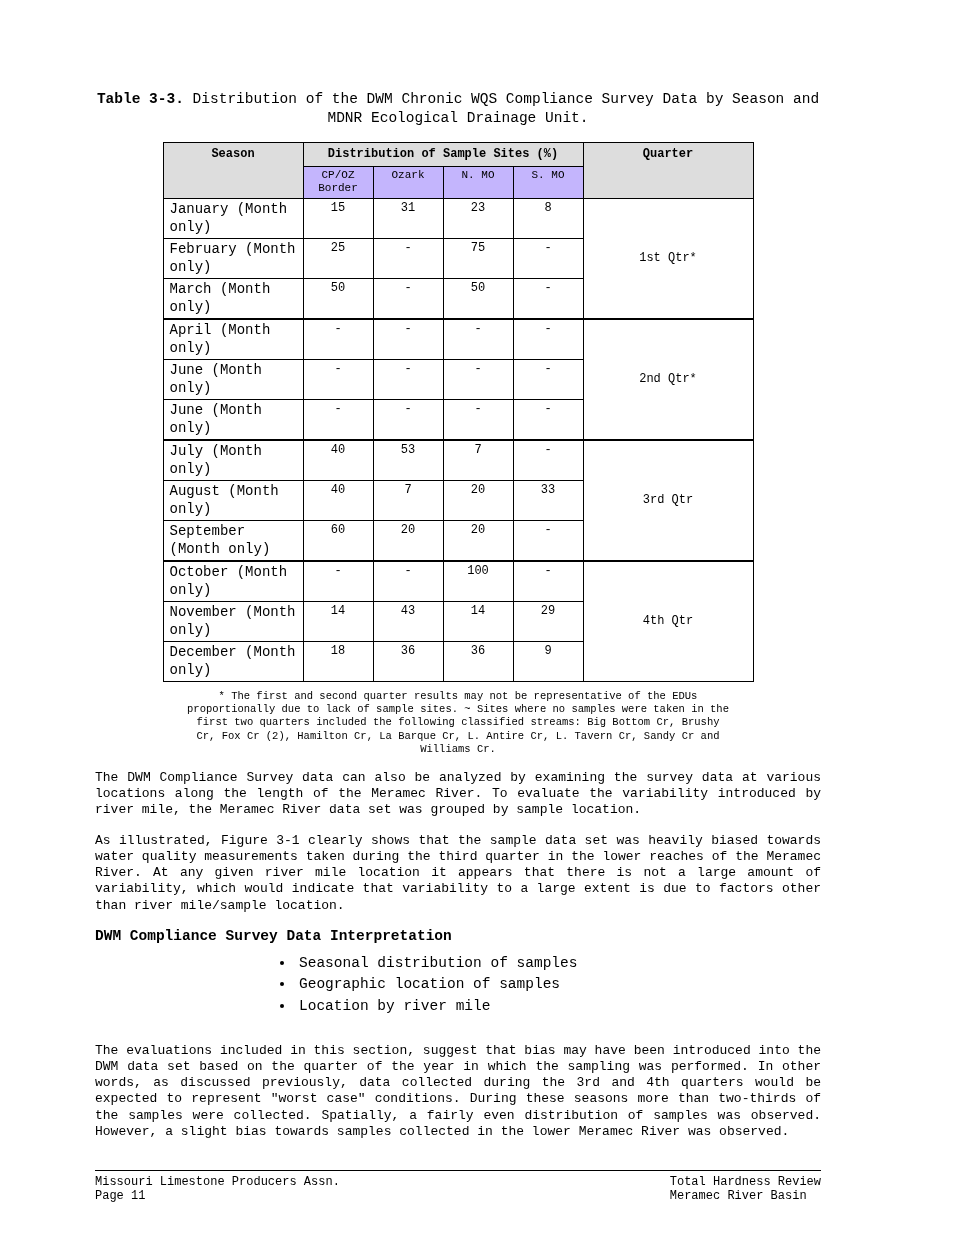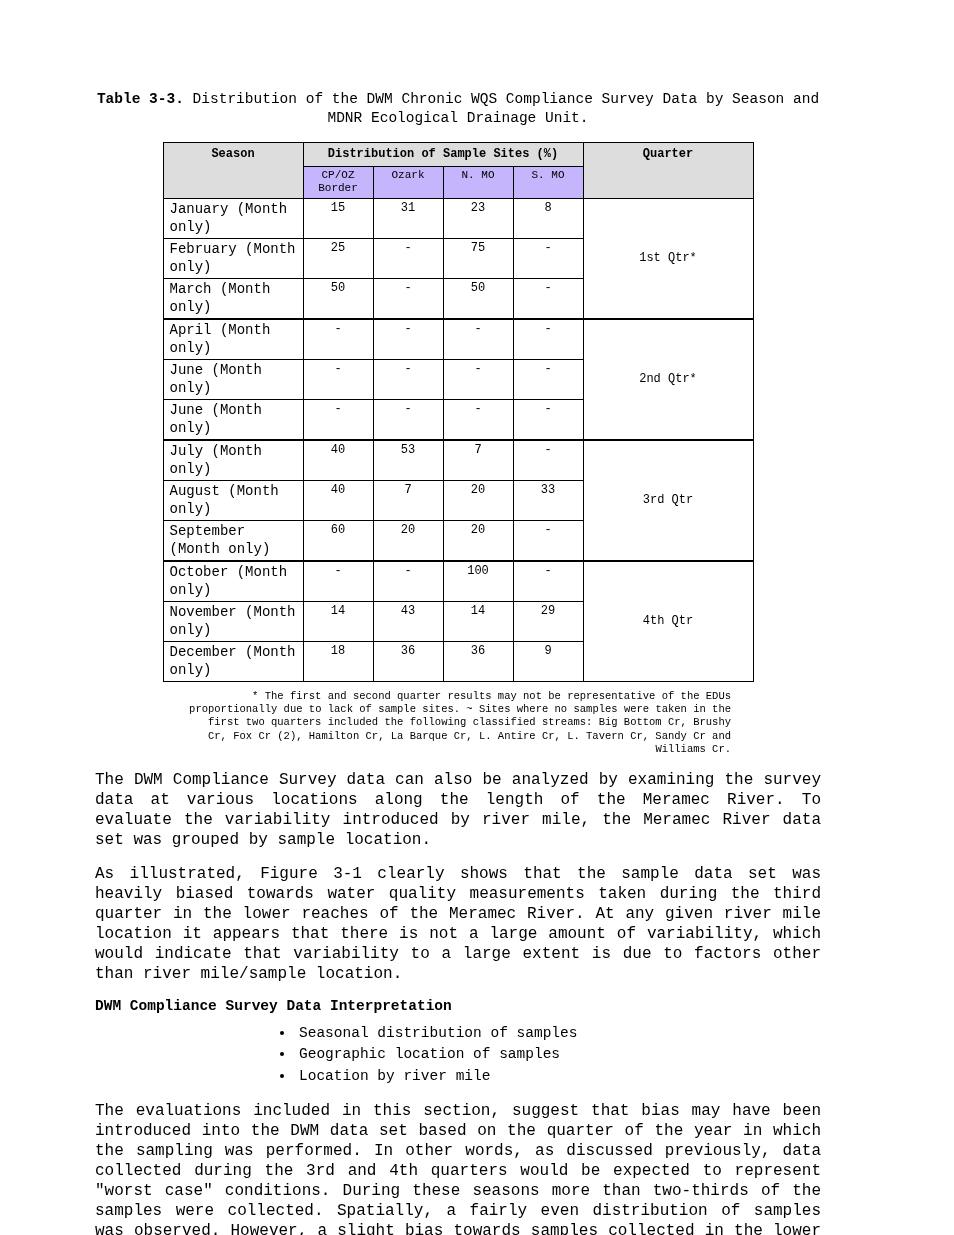--- a/index.html
+++ b/index.html
@@ -58,37 +58,37 @@
   }
   table.grid .hthick {
     border-bottom: 2px solid #000;
     margin-left: 48px;
   }
   .footnote {
     font-size: 10.5px;
     margin: 0 0 14px 0;
     padding-left: 90px;
     padding-right: 90px;
-    text-align: right;
+    text-align: center;
     line-height: 1.25;
   }
   .body-text {
-    font-size: 16px;
+    font-size: 13px;
     line-height: 1.25;
     margin: 0 0 14px 0;
     text-align: justify;
   }
   .section-title {
     font-size: 14.5px;
     font-weight: bold;
     margin: 12px 0 10px 0;
   }
   ul.bullets {
     font-size: 14.5px;
-    margin: 0 0 14px 0;
+    margin: 0 0 26px 0;
     padding-left: 200px;
     line-height: 1.35;
     list-style-type: disc;
   }
   ul.bullets li {
     padding-left: 4px;
     margin-bottom: 2px;
   }
   .footer-rule {
     border: none;

